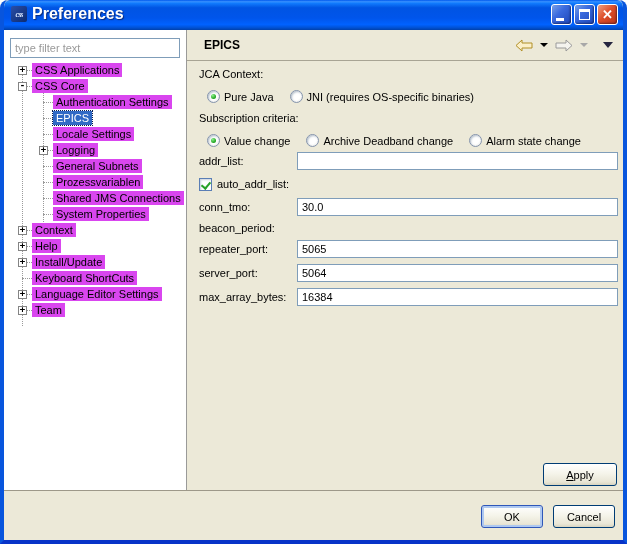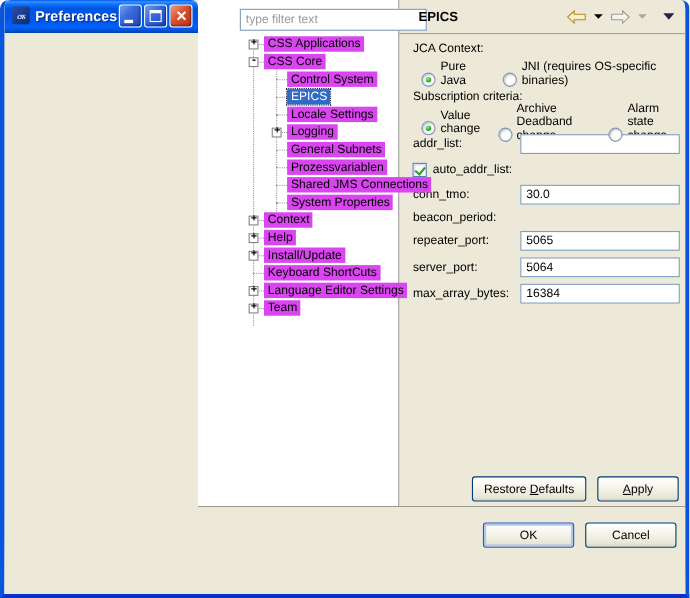--- a/index.html
+++ b/index.html
@@ -5,52 +5,52 @@
   * { margin:0; padding:0; box-sizing:border-box; }
   html,body { width:627px; height:544px; }
   body { font-family:"Liberation Sans", sans-serif; font-size:11px; color:#000; }
 
   .window {
     width:627px; height:544px;
     border-left:4px solid #0855dd; border-right:4px solid #0855dd; border-bottom:4px solid #0733c8;
     border-radius:8px 8px 0 0;
     background:#ece9d8;
     overflow:hidden;
-    display:flex; flex-direction:row;
+    display:flex; flex-direction:column;
   }
 
   
   .titlebar {
     height:30px; flex:0 0 30px;
     background:linear-gradient(180deg,#0058ee 0%,#3a93ff 6%,#127dff 10%,#0054e3 26%,#0055eb 60%,#0062ff 82%,#0052d6 92%,#0040ab 100%);
     display:flex; align-items:center; padding:0 5px 2px 7px;
     border-radius:6px 6px 0 0;
   }
   .app-icon {
     width:16px; height:16px; margin-right:5px; border-radius:2px;
     background:linear-gradient(135deg,#2a4fa8,#0c2a70);
     color:#d8e6ff; font:italic bold 8px "Liberation Serif", serif;
     display:flex; align-items:center; justify-content:center; letter-spacing:-1px;
   }
-  .title-text { color:#fff; font-weight:bold; font-size:13px; text-shadow:1px 1px 1px #0a2a7a; flex:1; }
+  .title-text { color:#fff; font-weight:bold; font-size:16px; text-shadow:1px 1px 1px #0a2a7a; flex:1; }
   .tb-btn {
     width:21px; height:21px; margin-left:2px; border:1px solid #fff; border-radius:3px;
     position:relative; cursor:default;
     background:linear-gradient(135deg,#7aa1e8 0%,#3a6ade 40%,#1e47b8 100%);
     box-shadow:inset -1px -1px 2px rgba(0,0,30,.45);
   }
   .tb-btn.close { background:linear-gradient(135deg,#f0a080 0%,#dd4f2b 45%,#bc3517 100%); }
   .glyph-min { position:absolute; left:4px; bottom:3px; width:8px; height:3px; background:#fff; }
   .glyph-max { position:absolute; left:4px; top:4px; width:11px; height:11px; border:1px solid #fff; border-top:3px solid #fff; }
   .glyph-close { position:absolute; inset:0; color:#fff; font-weight:bold; font-size:13px; line-height:19px; text-align:center; }
 
   
   .content { flex:1; display:flex; flex-direction:column; background:#ece9d8; }
   .main-row { height:461px; flex:0 0 461px; display:flex; border-bottom:1px solid #9d9889; }
-  .left-panel { width:183px; flex:0 0 183px; background:#fff; border-right:1px solid #9a9a99;padding-left:32px; }
+  .left-panel { width:183px; flex:0 0 183px; background:#fff; border-right:1px solid #9a9a99; }
   .right-panel { flex:1; position:relative; display:flex; flex-direction:column; }
 
   
   .filter-input {
     display:block; width:170px; height:20px; margin:8px 0 0 6px;
     border:1px solid #7f9db9; padding:0 4px; font:11px "Liberation Sans", sans-serif; color:#222;
     background:#fff; outline:none;
   }
   .filter-input::placeholder { color:#9a9a9a; }
   .tree { position:relative; margin-top:4px; }
@@ -116,21 +116,21 @@
   .xp-btn {
     height:23px; border:1px solid #003c74; border-radius:3px;
     background:linear-gradient(180deg,#fff 0%,#f5f4ea 45%,#e9e6d6 85%,#d8d4c0 100%);
     font:11px "Liberation Sans", sans-serif; color:#000; padding:0 10px; cursor:default;
   }
   .xp-btn .mn { text-decoration:underline; }
   .action-btns { position:absolute; right:6px; bottom:4px; display:flex; gap:10px; }
   .action-btns .restore { min-width:90px; }
   .action-btns .apply { min-width:74px; }
   .footer { height:48px; flex:0 0 48px; display:flex; justify-content:flex-end; align-items:flex-start; gap:10px; padding:14px 8px 0 0; background:#ece9d8; }
-  .footer .xp-btn { width:83px; }
+  .footer .xp-btn { width:62px; }
   .xp-btn.default { box-shadow:inset 0 0 0 2px #aec8f0; border-color:#2f57b9; }
 </style>
 </head>
 <body>
 
 <div class="window">
 
   <div class="titlebar">
     <span class="app-icon">css</span>
     <span class="title-text">Preferences</span>
@@ -157,21 +157,21 @@
           <div class="trow lvl0">
               <span class="expander">+</span>
               <span class="tlabel">CSS Applications</span>
             </div>
           <div class="trow lvl0">
               <span class="expander">-</span>
               <span class="tlabel">CSS Core</span>
             </div>
           <div class="trow lvl1">
               <span class="expander"></span>
-              <span class="tlabel">Control System</span>
+              <span class="tlabel">Authentication Settings</span>
             </div>
           <div class="trow lvl1 selected">
               <span class="expander"></span>
               <span class="tlabel">EPICS</span>
             </div>
           <div class="trow lvl1">
               <span class="expander"></span>
               <span class="tlabel">Locale Settings</span>
             </div>
           <div class="trow lvl1">
@@ -291,21 +291,20 @@
             <span>server_port:</span>
             <input value="5064" style="">
           </div>
           <div class="field-row">
             <span>max_array_bytes:</span>
             <input value="16384" style="">
           </div>
         </div>
 
         <div class="action-btns">
-          <button class="xp-btn restore"><span>Restore </span><span class="mn">D</span><span>efaults</span></button>
           <button class="xp-btn apply"><span></span><span class="mn">A</span><span>pply</span></button>
         </div>
       </div>
     </div>
 
     <div class="footer">
       <button class="xp-btn default">OK</button>
       <button class="xp-btn">Cancel</button>
     </div>
   </div>

